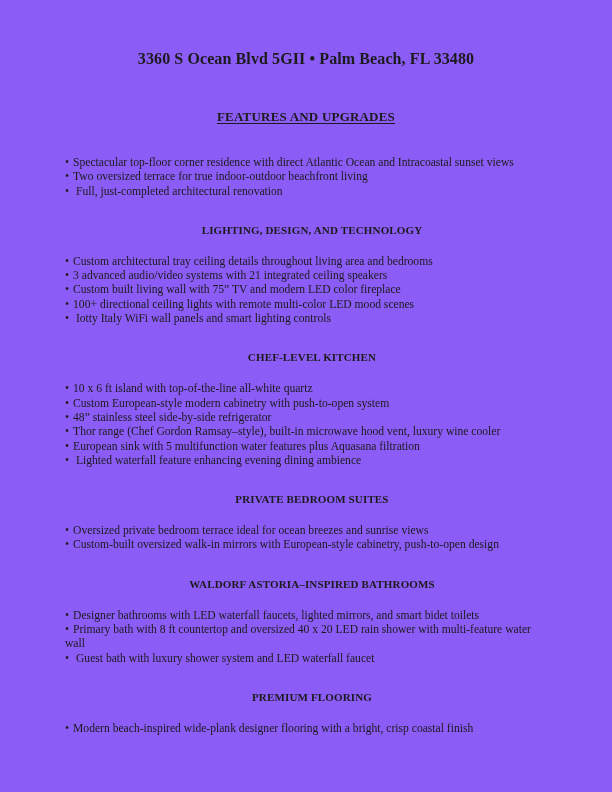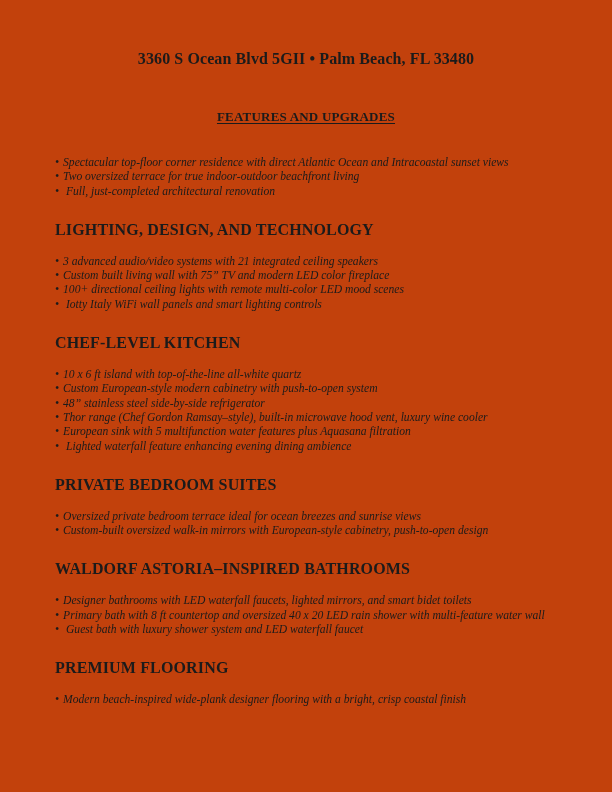--- a/index.html
+++ b/index.html
@@ -4,21 +4,21 @@
 <style>
   html, body {
     margin: 0;
     padding: 0;
     background: #ffffff;
   }
   .page {
     position: relative;
     width: 612px;
     height: 792px;
-    background: #c2410c;
+    background: #8b5cf6;
     overflow: hidden;
     color: #1b1b1b;
     font-family: "Liberation Serif", "DejaVu Serif", serif;
     -webkit-font-smoothing: antialiased;
   }
   .doc-title {
     margin: 0;
     padding-top: 49px;
     font-size: 16px;
     font-weight: 700;
@@ -39,30 +39,30 @@
   .content {
     padding: 0 55px;
   }
   .section {
     margin-top: 24px;
   }
   .section.first {
     margin-top: 31px;
   }
   .section-heading {
-    font-size: 16px;
+    font-size: 11px;
     font-weight: 700;
     line-height: 14px;
-    margin: 0 0 18px 0;
+    margin: 0 0 18px 12px;
     letter-spacing: 0.15px;
+    text-align: center;
   }
   .bullet-list {
-    margin: 0;
+    margin: 10px;
     padding: 0;
-    font-style: italic;
   }
   .bullet {
     font-size: 11.6px;
     line-height: 14.3px;
     margin: 0;
   }
   .bullet-marker {
     margin-right: 4px;
   }
   .bullet-text {
@@ -79,20 +79,21 @@
       <div class="section first">
         <div class="bullet-list">
           <div class="bullet"><span class="bullet-marker">•</span><span class="bullet-text">Spectacular top-floor corner residence with direct Atlantic Ocean and Intracoastal sunset views</span></div>
           <div class="bullet"><span class="bullet-marker">•</span><span class="bullet-text">Two oversized terrace for true indoor-outdoor beachfront living</span></div>
           <div class="bullet"><span class="bullet-marker">•</span><span class="bullet-text"> Full, just-completed architectural renovation</span></div>
         </div>
       </div>
       <div class="section">
         <div class="section-heading">LIGHTING, DESIGN, AND TECHNOLOGY</div>
         <div class="bullet-list">
+          <div class="bullet"><span class="bullet-marker">•</span><span class="bullet-text">Custom architectural tray ceiling details throughout living area and bedrooms</span></div>
           <div class="bullet"><span class="bullet-marker">•</span><span class="bullet-text">3 advanced audio/video systems with 21 integrated ceiling speakers</span></div>
           <div class="bullet"><span class="bullet-marker">•</span><span class="bullet-text">Custom built living wall with 75” TV and modern LED color fireplace</span></div>
           <div class="bullet"><span class="bullet-marker">•</span><span class="bullet-text">100+ directional ceiling lights with remote multi-color LED mood scenes</span></div>
           <div class="bullet"><span class="bullet-marker">•</span><span class="bullet-text"> Iotty Italy WiFi wall panels and smart lighting controls</span></div>
         </div>
       </div>
       <div class="section">
         <div class="section-heading">CHEF-LEVEL KITCHEN</div>
         <div class="bullet-list">
           <div class="bullet"><span class="bullet-marker">•</span><span class="bullet-text">10 x 6 ft island with top-of-the-line all-white quartz</span></div>

